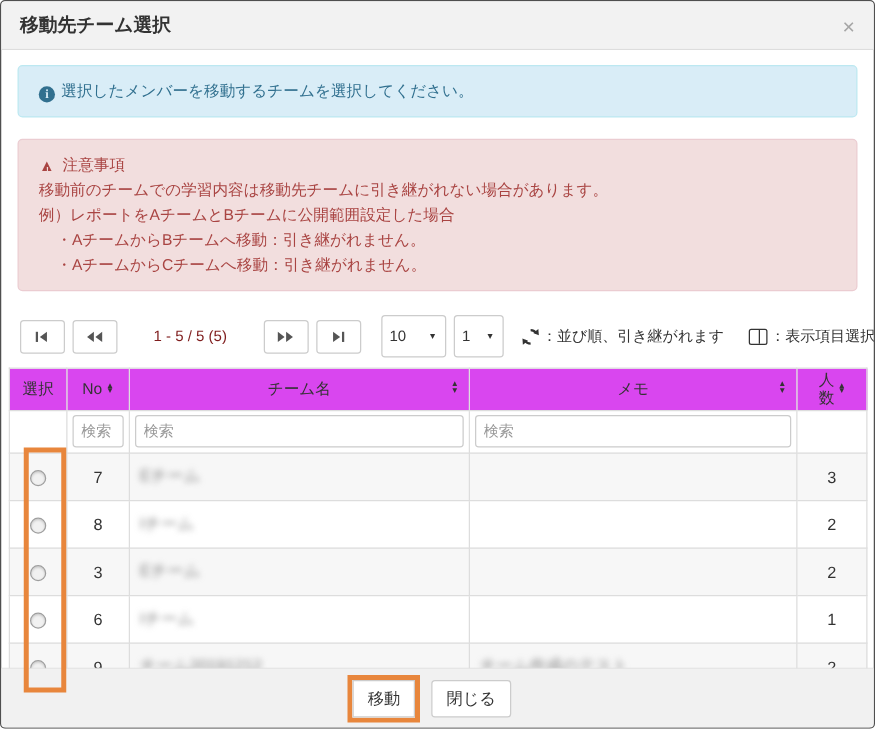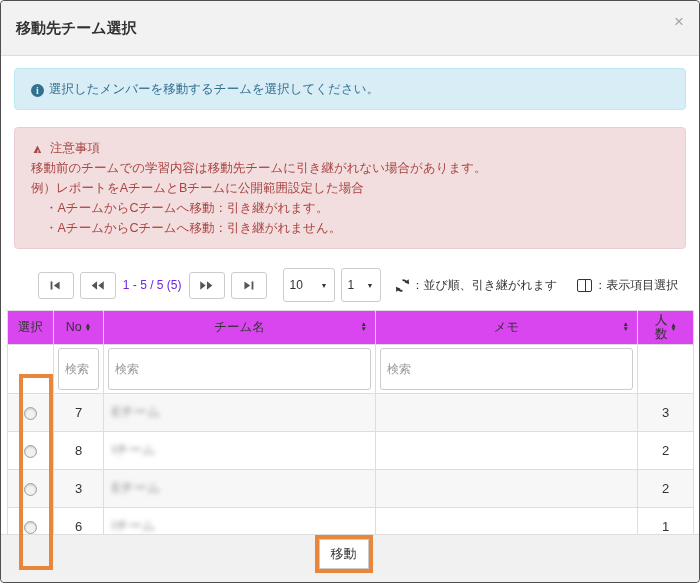--- a/index.html
+++ b/index.html
@@ -1,72 +1,72 @@
 <!DOCTYPE html>
 <html><head>
 <meta charset="utf-8">
 <style>
   * { box-sizing: border-box; margin: 0; padding: 0; }
   html,body { width:700px; height:583px; background:#fff; font-family:"Liberation Sans","DejaVu Sans",sans-serif; }
   .modal { position:relative; width:700px; height:583px; border:1px solid #4f4f4f; border-radius:4px; background:#fff; overflow:hidden; }
 
   
-  .modal-header { height:55px; background:#f2f2f2; border-bottom:1px solid #ddd; display:flex; align-items:center; justify-content:space-between; padding:0 15px; border-radius:4px 4px 0 0; }
+  .modal-header { height:39px; background:#f2f2f2; border-bottom:1px solid #ddd; display:flex; align-items:center; justify-content:space-between; padding:0 15px; border-radius:4px 4px 0 0; }
   .modal-title { font-size:15px; font-weight:bold; color:#333; }
   .close-x { font-size:17px; color:#a6a6a6; cursor:pointer; line-height:1; align-self:flex-start; margin-top:12px; }
 
   
   .alert { margin:12px 13px 0 13px; padding:10px 16px; border-radius:4px; font-size:12.5px; line-height:1.6; }
   .alert-info { background:#d9edf7; border:1px solid #bce8f1; color:#31708f; }
   .alert-danger { background:#f2dede; border:1px solid #ebccd1; color:#a94442; margin-top:17px; }
   .info-icon { display:inline-block; width:13px; height:13px; border-radius:50%; background:#31708f; color:#d9edf7; font-size:10px; font-weight:bold; text-align:center; line-height:13px; margin-right:5px; font-family:"Liberation Serif","DejaVu Serif",serif; vertical-align:-1px; }
   .warn-title { display:flex; align-items:center; gap:5px; }
   .warn-icon { position:relative; display:inline-block; width:14px; height:15px; color:#a94442; font-size:13px; line-height:15px; }
   .warn-icon .bang { position:absolute; left:0; right:0; top:4px; text-align:center; color:#f2dede; font-size:7px; font-weight:bold; }
   .warn-lines div { white-space:nowrap; }
   .warn-lines div.indent { padding-left:14px; }
 
   
   .pg-bar { margin:19px 0 0 0; display:flex; align-items:center; justify-content:center; gap:6px; font-size:12px; color:#333; transform:translateX(8px); }
   .pg-btn { width:36px; height:27px; background:#fff; border:1px solid #ccc; border-radius:3px; display:flex; align-items:center; justify-content:center; cursor:pointer; }
   .pg-btn svg { display:block; }
-  .pg-range { margin:0 1px; color:#6d28d9; }
+  .pg-range { margin:0 23px; color:#7f1d1d; }
   .pg-select { height:27px; background:#fff; border:1px solid #ccc; border-radius:3px; display:flex; align-items:center; justify-content:space-between; padding:16px 6px; cursor:pointer; }
   .pg-select.size { width:52px; margin-left:10px; }
   .pg-select.page { width:40px; }
   .caret { font-size:7px; color:#333; margin-left:4px; }
   .tool-group { display:flex; align-items:center; gap:2px; margin-left:8px; }
   .cols-icon { position:relative; width:15px; height:13px; border:1px solid #333; border-radius:2px; margin-left:6px; }
   .cols-icon::after { content:""; position:absolute; left:50%; top:0; bottom:0; border-left:1px solid #333; }
 
   
   .table-wrap { position:relative; margin:8px 6px 0 6px; }
   table { width:100%; border-collapse:collapse; table-layout:fixed; }
   th, td { border:1px solid #ddd; }
   th { background:#d946ef; height:32px; font-weight:normal; font-size:12.5px; color:#333; padding:2px 4px; }
   .th-flex { display:flex; align-items:center; justify-content:center; gap:3px; }
   .th-rel { position:relative; text-align:center; }
   .th-rel .sort { position:absolute; right:4px; top:50%; transform:translateY(-50%); }
   .sort { display:inline-flex; flex-direction:column; line-height:0.75; font-size:6.5px; color:#333; }
   .count-head { display:flex; align-items:center; justify-content:center; gap:2px; }
   .count-head .txt { width:14px; line-height:1.15; text-align:center; font-size:12.5px; }
   tr.search-row td { height:34px; background:#fff; padding:3px 4px; }
-  .search-input { width:100%; height:42px; border:1px solid #ccc; border-radius:3px; padding:0 6px; font-size:12px; color:#555; background:#fff; }
+  .search-input { width:100%; height:26px; border:1px solid #ccc; border-radius:3px; padding:0 6px; font-size:12px; color:#555; background:#fff; }
   .search-input::placeholder { color:#999; }
   tr.data-row td { height:38px; font-size:13px; color:#333; padding:0 8px; background:#fff; }
   tr.data-row:nth-child(odd) td { background:#f7f7f7; }
   td.c { text-align:center; }
   .blur { filter:blur(2.5px); color:#808080; }
   .radio { display:inline-block; width:13px; height:13px; border-radius:50%; border:1px solid #9e9e9e; background:#f1f1f1; box-shadow:inset 0 1px 2px rgba(0,0,0,0.18); vertical-align:middle; cursor:pointer; }
 
   
   .hl-rect { position:absolute; left:12px; top:64px; width:34px; height:196px; border:4px solid #e8863c; pointer-events:none; z-index:5; }
 
   
-  .modal-footer { position:absolute; left:0; right:0; bottom:0; height:48px; background:#f1f1f1; border-top:1px solid #ddd; display:flex; align-items:center; justify-content:space-between; gap:9px; padding-right:13px; border-radius:0 0 4px 4px;flex-direction:column; }
+  .modal-footer { position:absolute; left:0; right:0; bottom:0; height:48px; background:#f1f1f1; border-top:1px solid #ddd; display:flex; align-items:center; justify-content:center; gap:9px; padding-right:13px; border-radius:0 0 4px 4px; }
   .btn { background:#fff; border:1px solid #ccc; border-radius:3px; padding:5px 11px; font-size:13px; color:#333; cursor:pointer; font-family:inherit; }
   .move-hl { border:4px solid #e8863c; display:inline-block; font-size:0; }
   .move-hl .btn { border-radius:0; }
 </style>
 </head>
 <body>
 
 <div class="modal">
 
   <div class="modal-header">
@@ -79,21 +79,21 @@
   </div>
 
   <div class="alert alert-danger">
     <div class="warn-title">
       <span class="warn-icon"><span>▲</span><span class="bang">!</span></span>
       <span>注意事項</span>
     </div>
     <div class="warn-lines" id="warn-lines">
         <div>移動前のチームでの学習内容は移動先チームに引き継がれない場合があります。</div>
         <div>例）レポートをAチームとBチームに公開範囲設定した場合</div>
-        <div class="indent">・AチームからCチームへ移動：引き継がれます。</div>
+        <div class="indent">・AチームからBチームへ移動：引き継がれません。</div>
         <div class="indent">・AチームからCチームへ移動：引き継がれません。</div>
       </div>
   </div>
 
   <div class="pg-bar">
     <div class="pg-btn">
       <svg width="13" height="11" viewBox="0 0 16 12">
           <rect x="2" y="1" width="2.2" height="10" fill="#555"></rect>
           <path d="M13 1 L6 6 L13 11 Z" fill="#555"></path>
         </svg>

